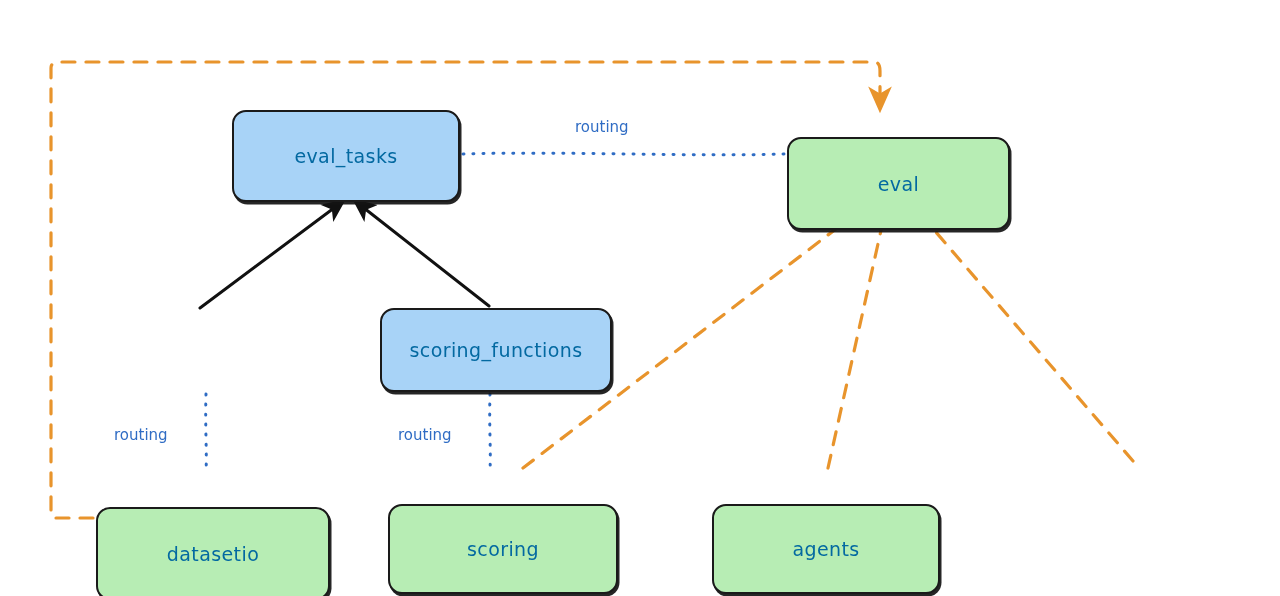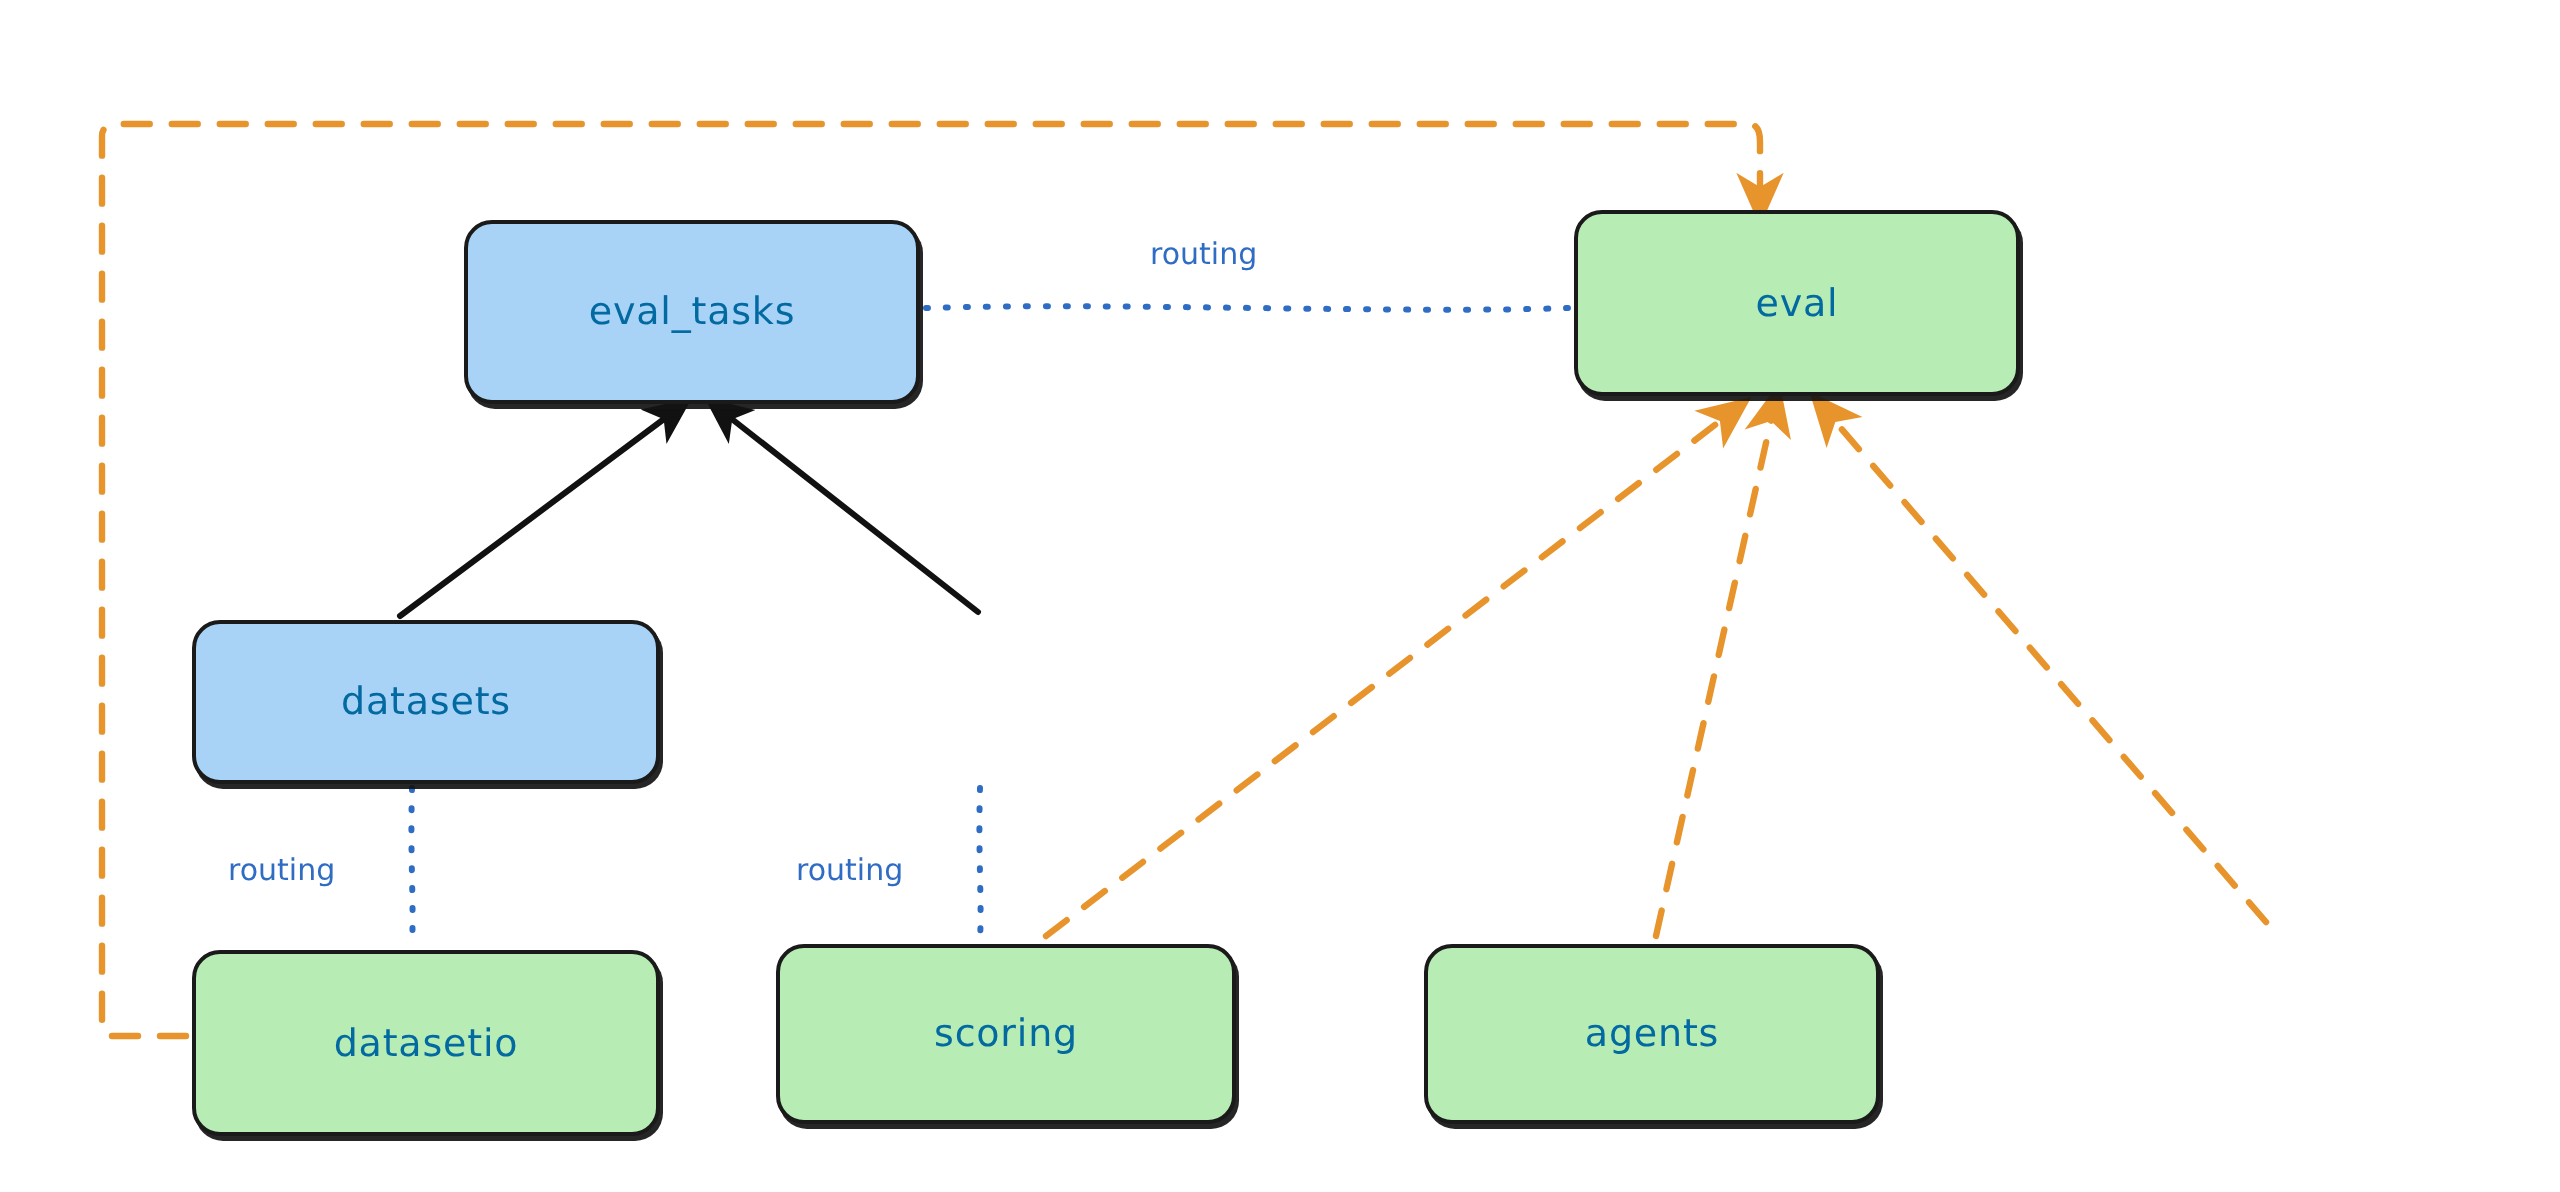--- a/index.html
+++ b/index.html
@@ -38,21 +38,21 @@
     box-shadow: 1.5px 2.5px 0 0 rgba(20,20,20,0.92);
   }
   .node-label {
     font-family: "DejaVu Sans", sans-serif;
     font-size: 19px;
     color: #0369a1;
     letter-spacing: 0.4px;
     white-space: nowrap;
   }
   .node.blue  { background: #A8D3F7; }
-  .node.green { background: #B7EDB4; }
+  .node.green { background: #B7EDB4; margin-top: 32px; }
   .edge-label {
     position: absolute;
     font-family: "DejaVu Sans", sans-serif;
     font-size: 15px;
     color: #2F6CC4;
     white-space: nowrap;
   }
 </style>
 </head>
 <body>
@@ -113,24 +113,24 @@
   <div class="edge-label" style="left:398px; top:426px;">routing</div>
 
   <div class="node blue" style="left:232px; top:110px; width:228px; height:92px;">
     <span class="node-label">eval_tasks</span>
   </div>
 
   <div class="node green" style="left:787px; top:105px; width:223px; height:93px;">
     <span class="node-label">eval</span>
   </div>
 
-  <div class="node blue" style="left:96px; top:310px; width:234px; height:82px;">
-    <span class="node-label">datasets</span>
+
+  <div class="node blue" style="left:380px; top:308px; width:232px; height:84px;">
+    <span class="node-label">scoring_functions</span>
   </div>
-
 
   <div class="node green" style="left:96px; top:475px; width:234px; height:93px;text-align:center;">
     <span class="node-label">datasetio</span>
   </div>
 
   <div class="node green" style="left:712px; top:472px; width:228px; height:90px;">
     <span class="node-label">agents</span>
   </div>
 
   <div class="node green" style="left:388px; top:472px; width:230px; height:90px;">

